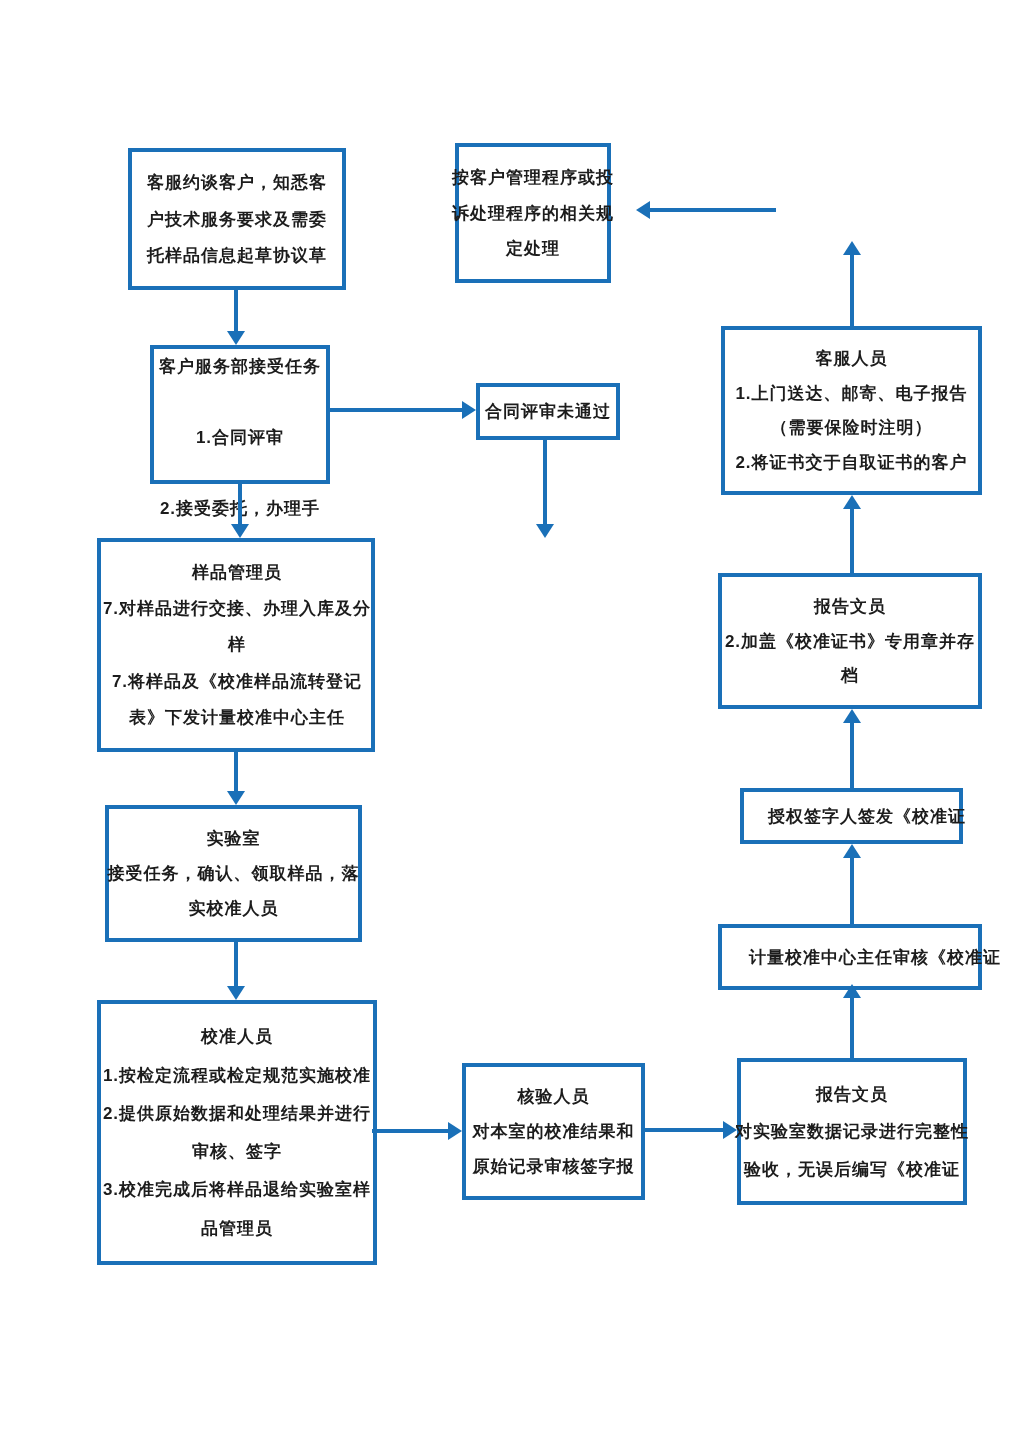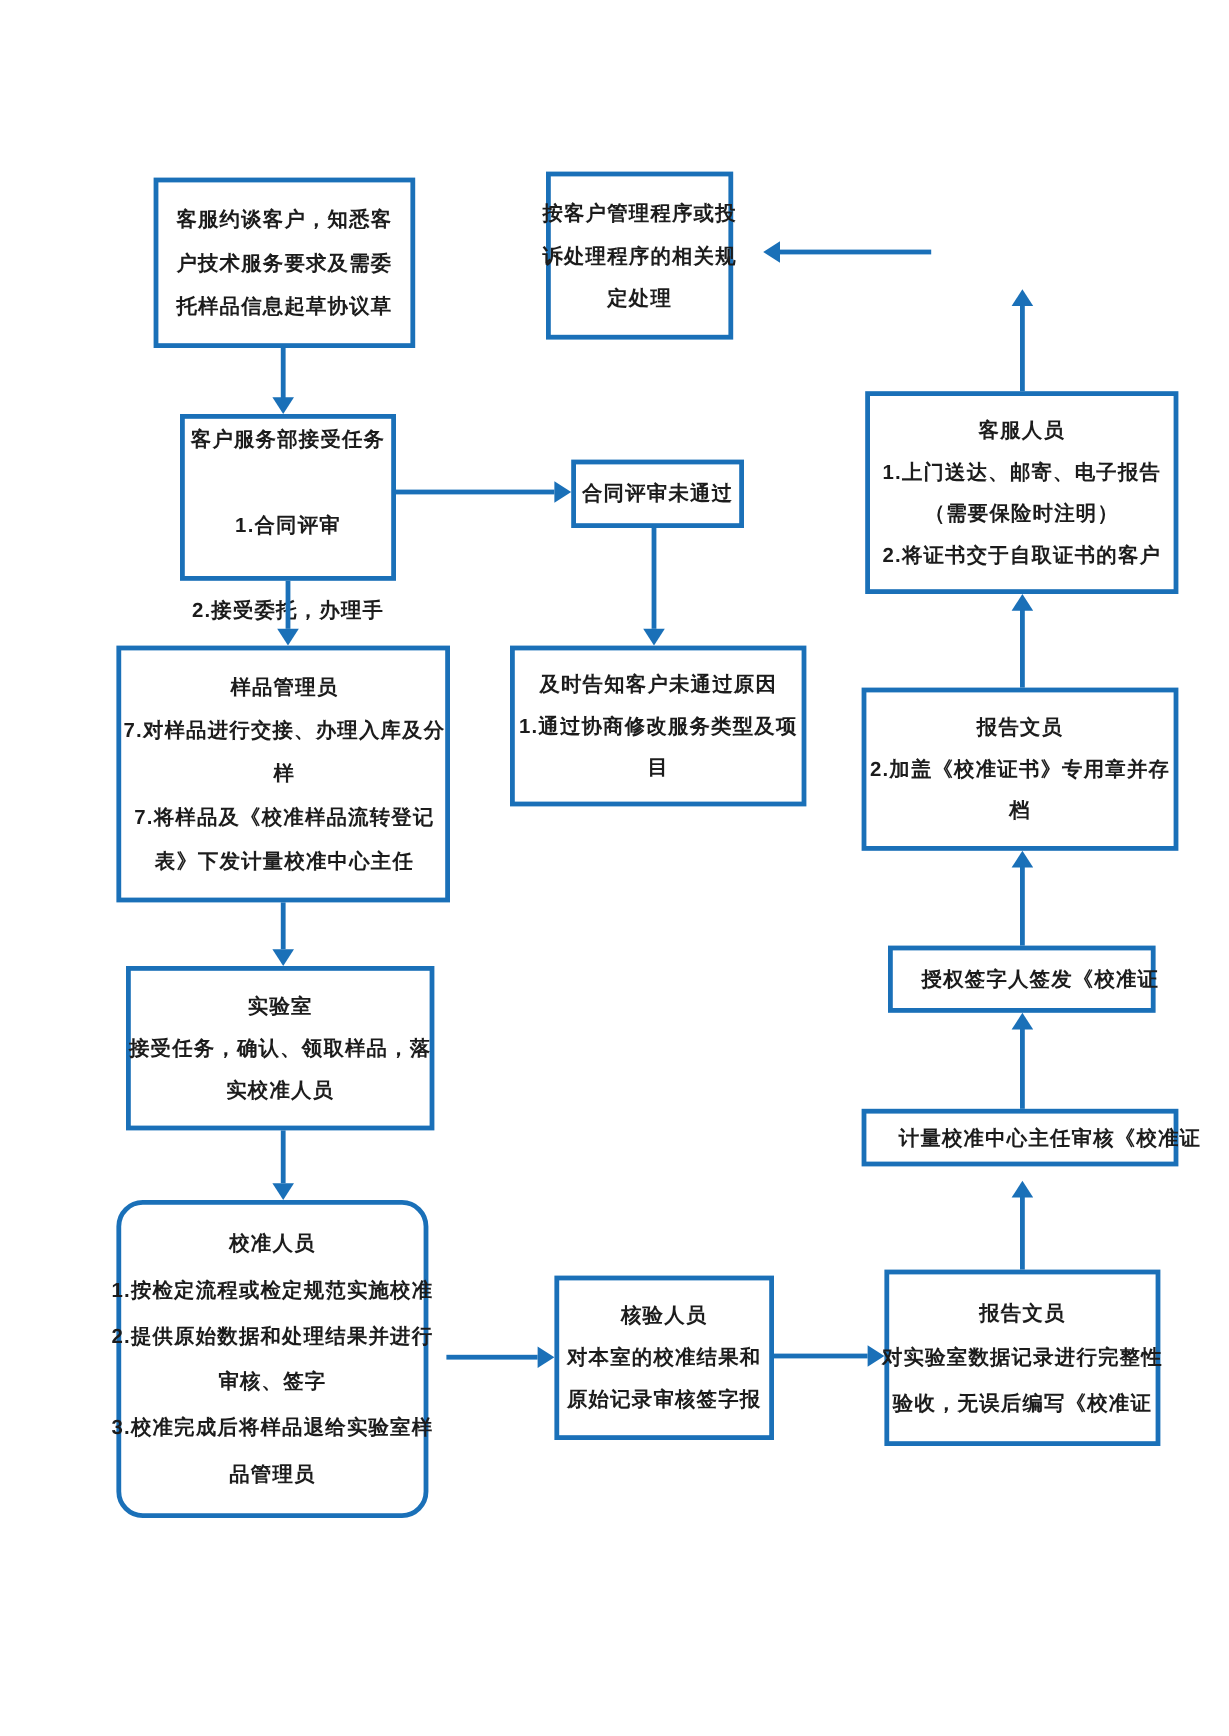--- a/index.html
+++ b/index.html
@@ -65,47 +65,42 @@
   </div>
 
   <div class="node multi" style="left:97px; top:538px; width:278px; height:214px;padding-left:16px;">
     <div class="ln">样品管理员</div>
     <div class="ln">7.对样品进行交接、办理入库及分</div>
     <div class="ln">样</div>
     <div class="ln">7.将样品及《校准样品流转登记</div>
     <div class="ln">表》下发计量校准中心主任</div>
   </div>
 
-  <div class="node multi" style="left:425px; top:538px; width:247px; height:134px;">
-    <div class="ln">及时告知客户未通过原因</div>
-    <div class="ln">1.通过协商修改服务类型及项</div>
-    <div class="ln">目</div>
-  </div>
 
   <div class="node multi" style="left:718px; top:573px; width:264px; height:136px;">
     <div class="ln">报告文员</div>
     <div class="ln">2.加盖《校准证书》专用章并存</div>
     <div class="ln">档</div>
   </div>
 
   <div class="node multi" style="left:105px; top:805px; width:257px; height:137px;">
     <div class="ln">实验室</div>
     <div class="ln">接受任务，确认、领取样品，落</div>
     <div class="ln">实校准人员</div>
   </div>
 
   <div class="node single padL" style="left:740px; top:788px; width:223px; height:56px;">
     <div class="ln">授权签字人签发《校准证</div>
   </div>
 
-  <div class="node single padL" style="left:718px; top:924px; width:264px; height:48px;padding-left:27px;">
+  <div class="node single padL" style="left:718px; top:924px; width:264px; height:66px;padding-left:27px;">
     <div class="ln">计量校准中心主任审核《校准证</div>
   </div>
 
-  <div class="node multi" style="left:97px; top:1000px; width:260px; height:265px;border-radius:22px;">
+  <div class="node multi" style="left:97px; top:1000px; width:280px; height:265px;">
     <div class="ln">校准人员</div>
     <div class="ln">1.按检定流程或检定规范实施校准</div>
     <div class="ln">2.提供原始数据和处理结果并进行</div>
     <div class="ln">审核、签字</div>
     <div class="ln">3.校准完成后将样品退给实验室样</div>
     <div class="ln">品管理员</div>
   </div>
 
   <div class="node multi" style="left:462px; top:1063px; width:183px; height:137px;">
     <div class="ln">核验人员</div>

